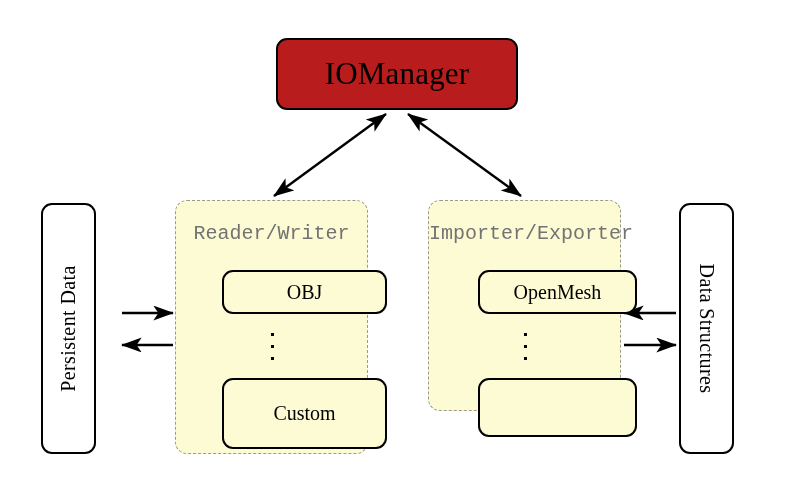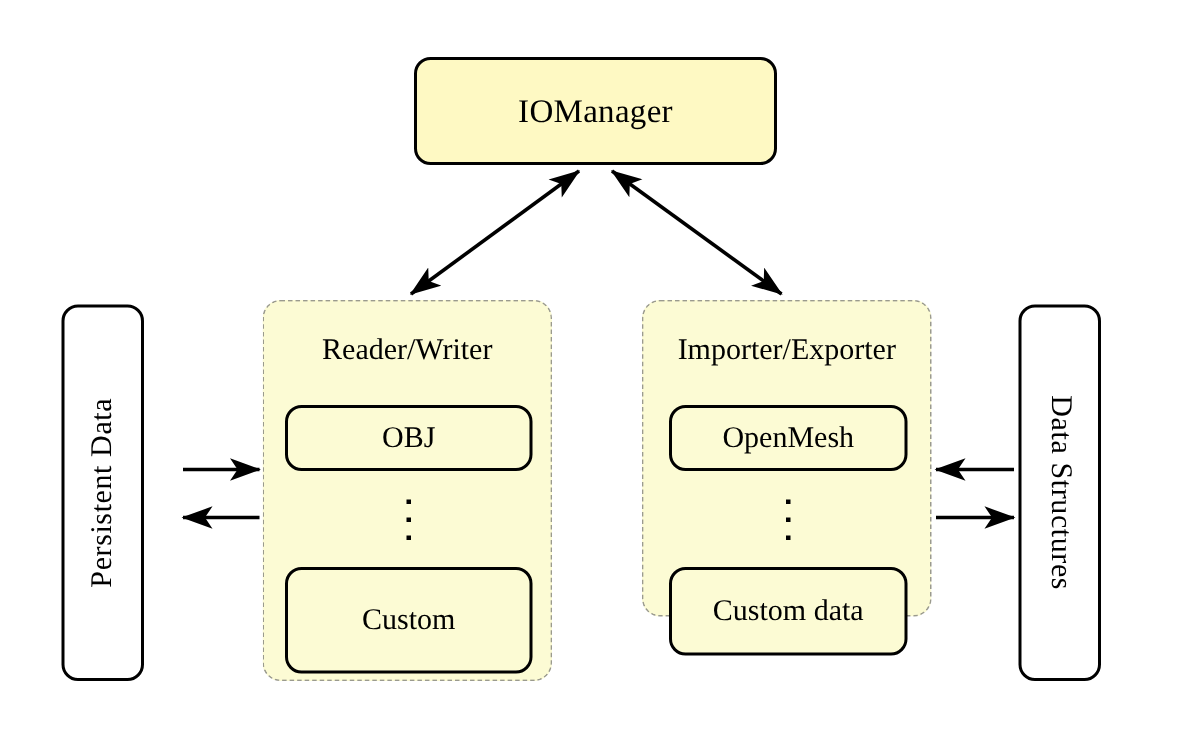--- a/index.html
+++ b/index.html
@@ -34,22 +34,22 @@
     align-items: center;
     justify-content: center;
     text-align: center;
     color: #000000;
   }
 
   
   .manager-box {
     border: 2.6px solid #000000;
     border-radius: 11px;
-    background: #fef9c3;
-    font-size: 22px;
+    background: #b91c1c;
+    font-size: 31px;
     letter-spacing: 0.2px;
   }
 
   
   .side-box {
     border: 2.6px solid #000000;
     border-radius: 11px;
     background: #ffffff;
   }
   .side-label {
@@ -67,38 +67,40 @@
     border: 1.6px dashed #9a9a8e;
     border-radius: 12px;
     background: #fcfbd4;
   }
   .group-title {
     position: absolute;
     left: 0;
     right: 0;
     text-align: center;
     font-size: 20px;
-    color: #000000;
+    color: #737373;
     white-space: nowrap;
+    font-family: Liberation Mono, monospace;
   }
 
   
   .item-box {
     position: absolute;
     box-sizing: border-box;
     border: 2.6px solid #000000;
     border-radius: 11px;
     background: #fcfbd4;
     display: flex;
     align-items: center;
     justify-content: center;
     text-align: center;
     font-size: 20px;
     line-height: 1.12;
     color: #000000;
+    margin-left: 32px;
   }
 
   
   .vdots {
     position: absolute;
     display: flex;
     flex-direction: column;
     justify-content: space-between;
     align-items: center;
   }
@@ -176,17 +178,16 @@
       <span>OpenMesh</span>
     </div>
 
     <div class="vdots" style="left:87px; top:132px; width:18px; height:27px;">
       <i></i>
       <i></i>
       <i></i>
     </div>
 
     <div class="item-box" style="left:17px; top:177px; width:159px; height:59px; flex-direction:column;">
-      <span>Custom data</span>
     </div>
   </div>
 
 </div>
 
 </body></html>

